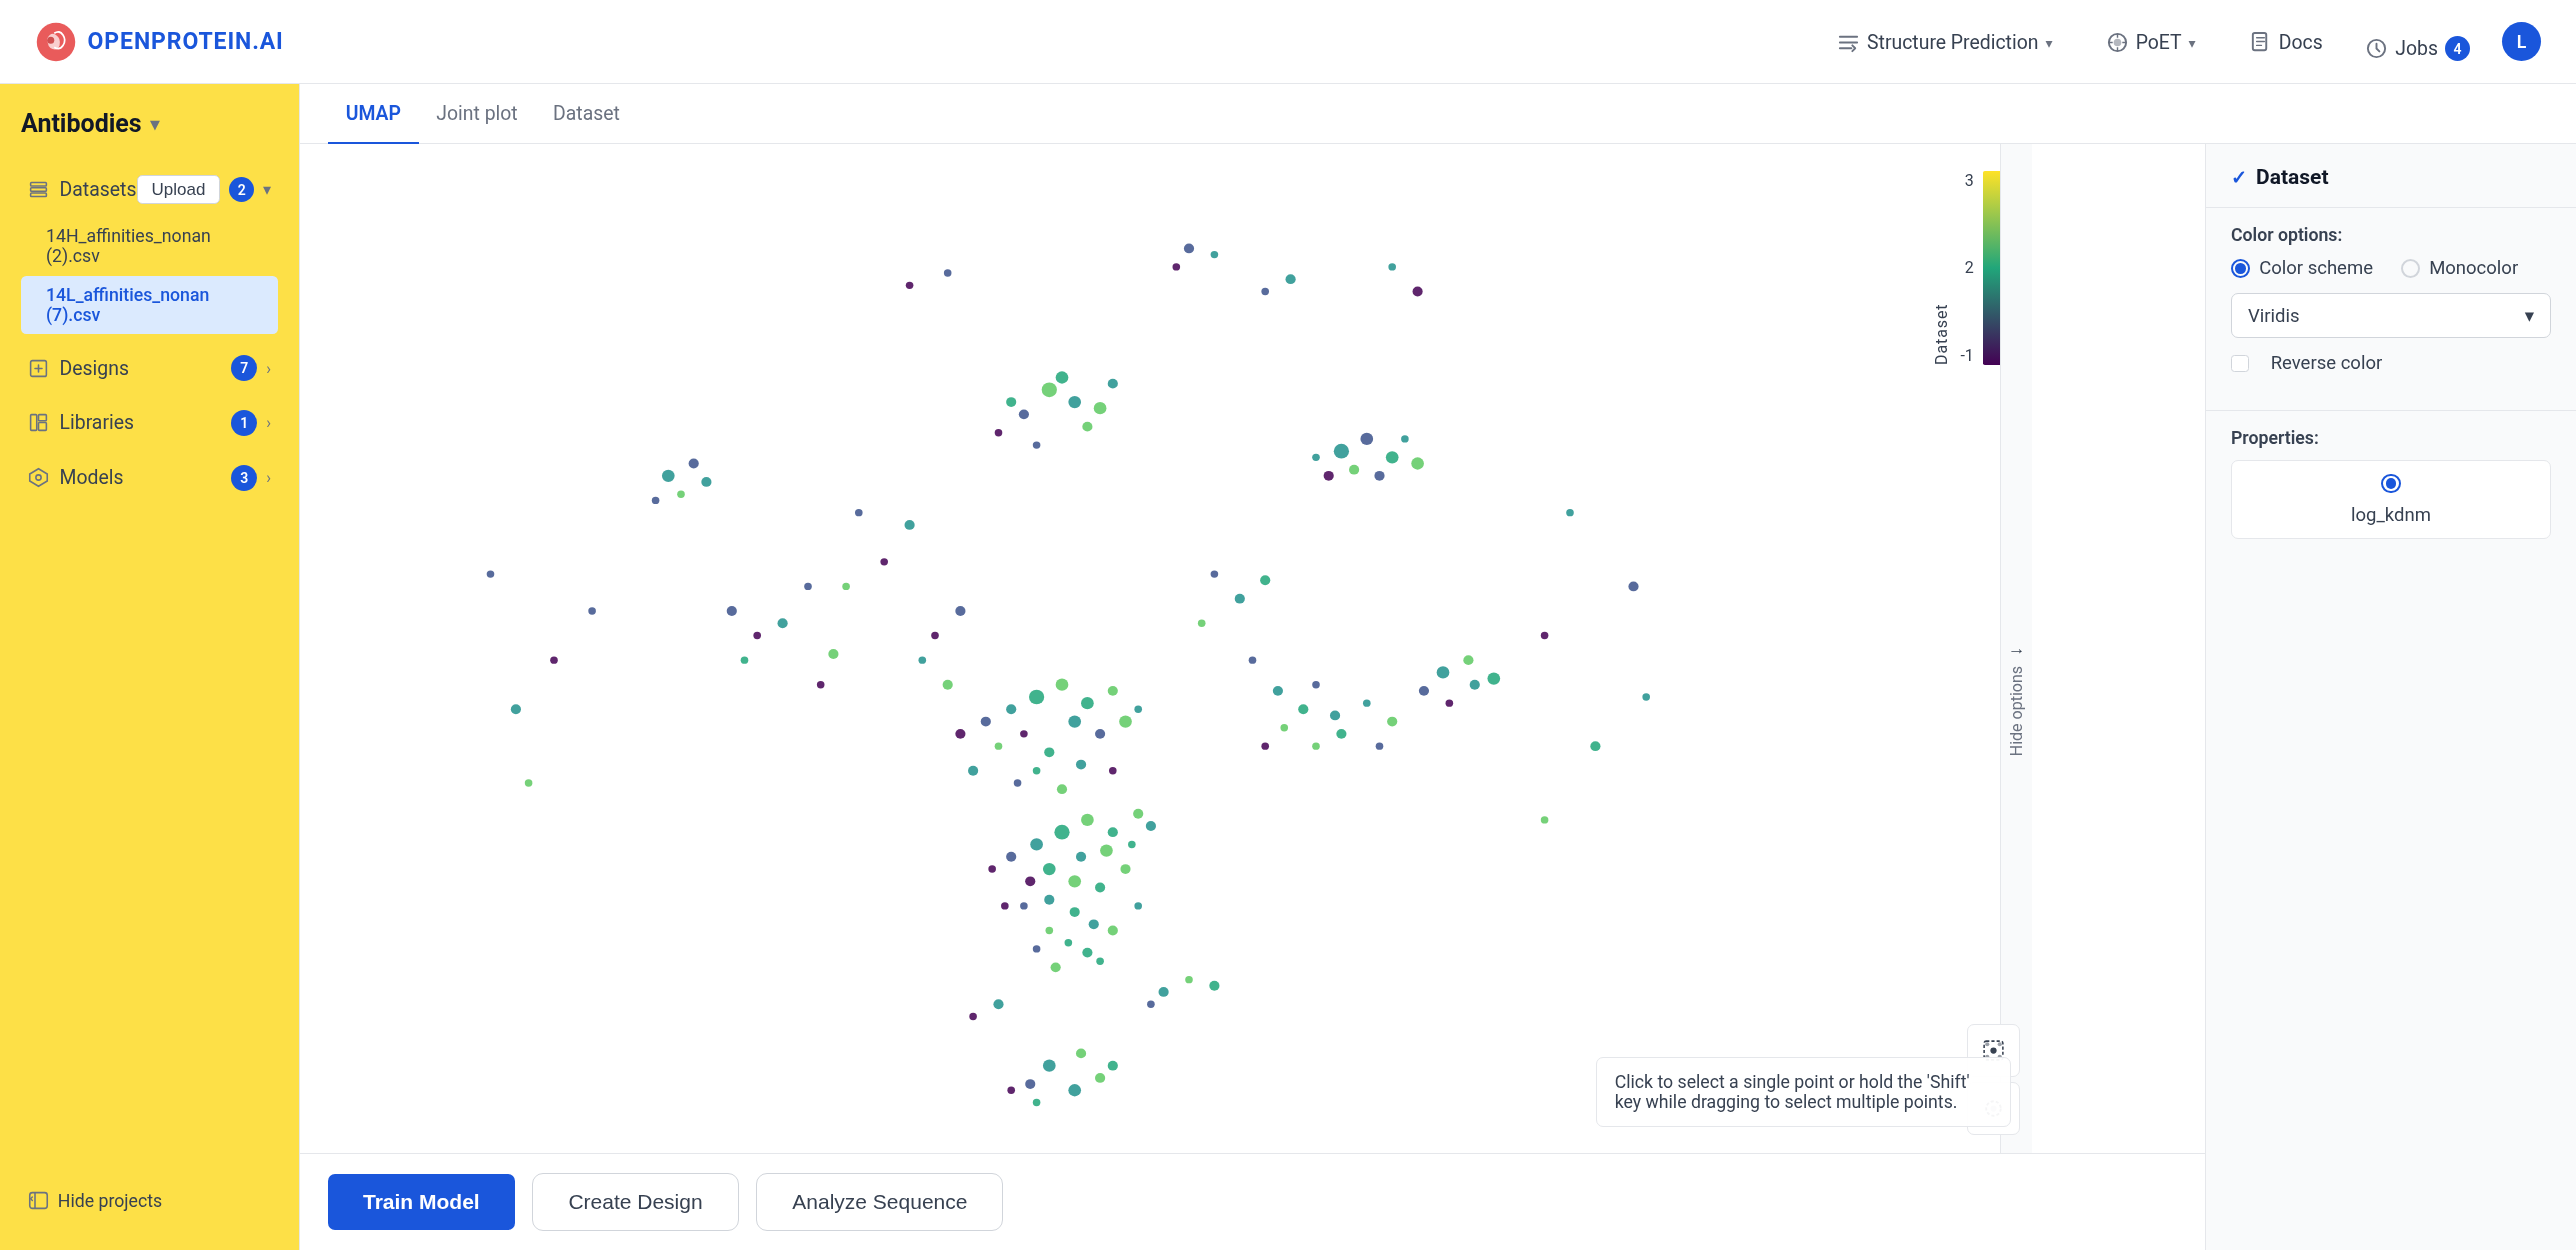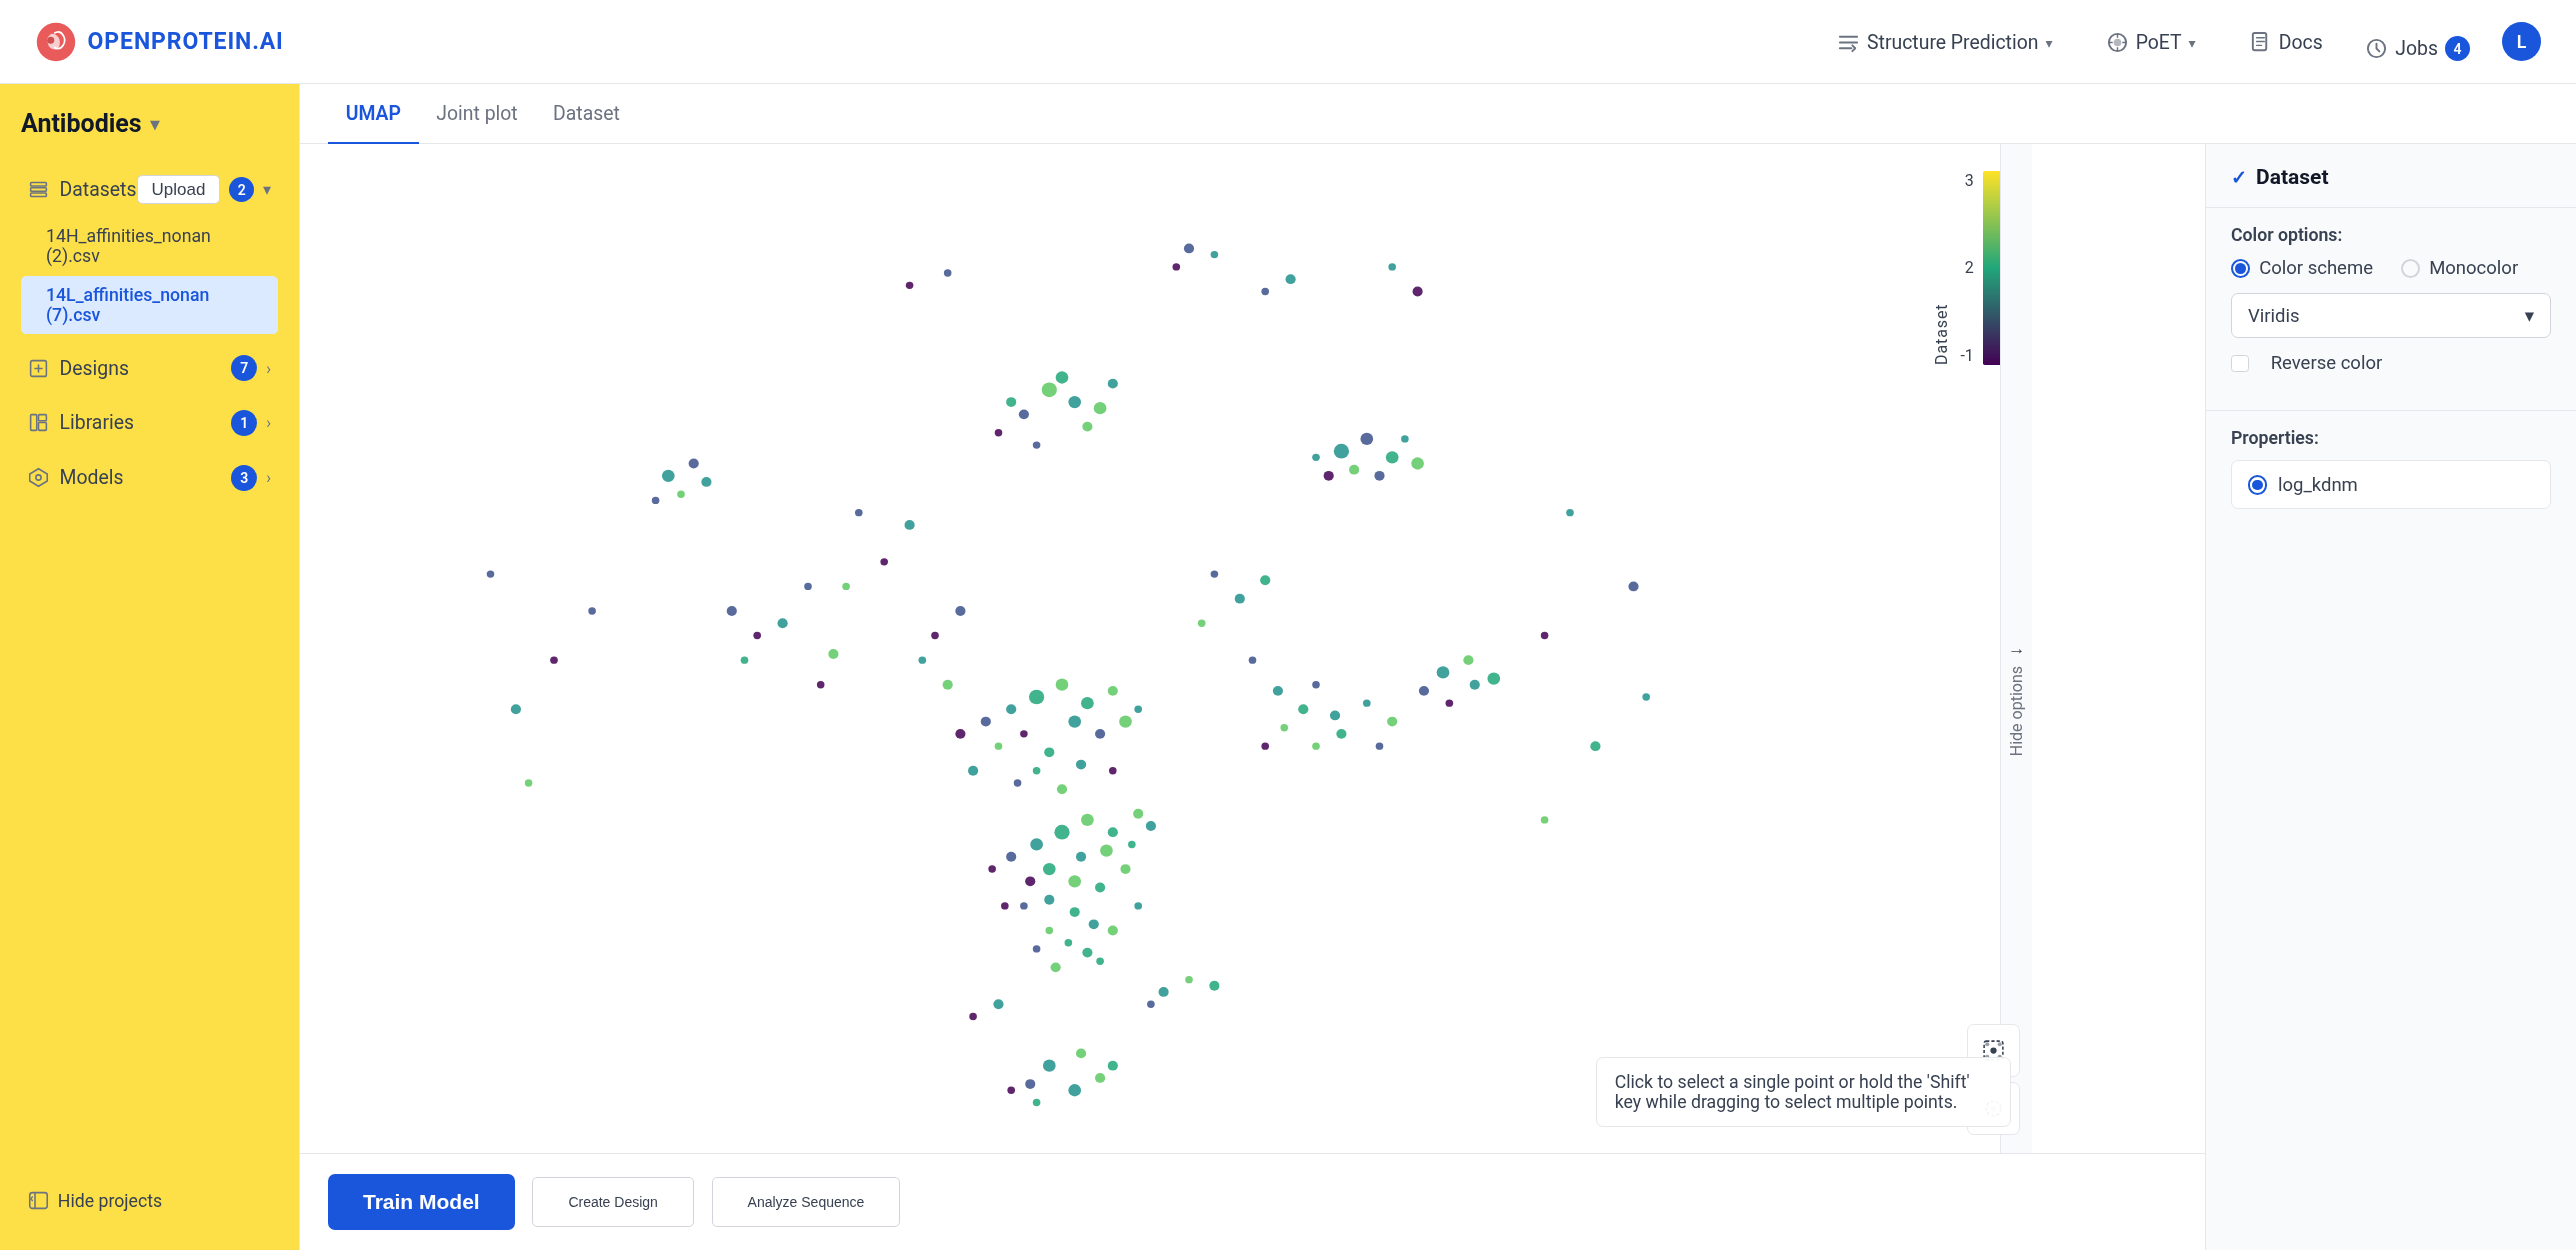--- a/index.html
+++ b/index.html
@@ -333,23 +333,23 @@
       border-radius: 7px;
       padding: 16px 35px;
       font-size: 21px;
       font-weight: 600;
       cursor: pointer;
     }
     .btn-secondary {
       background: white;
       color: #374151;
       border: 1.3px solid #d1d5db;
-      border-radius: 5px;
+      border-radius: 11px;
       padding: 16px 35px;
-      font-size: 14px;
+      font-size: 21px;
       font-weight: 500;
       cursor: pointer;
     }
 
     
     .right-panel {
       width: 371px;
       background: #f9fafb;
       border-left: 0.9px solid #e5e7eb;
       display: flex;
@@ -453,20 +453,21 @@
       display: flex;
       align-items: center;
       gap: 10.6px;
       padding: 12.4px 16px;
       background: white;
       border: 1.3px solid #e5e7eb;
       border-radius: 7px;
       font-size: 18.5px;
       color: #374151;
       cursor: pointer;
+      flex-direction: column;
     }
 
     
     .scatter-svg {
       width: 100%;
       height: 100%;
     }
 
     .icon-btn {
       width: 53px;

